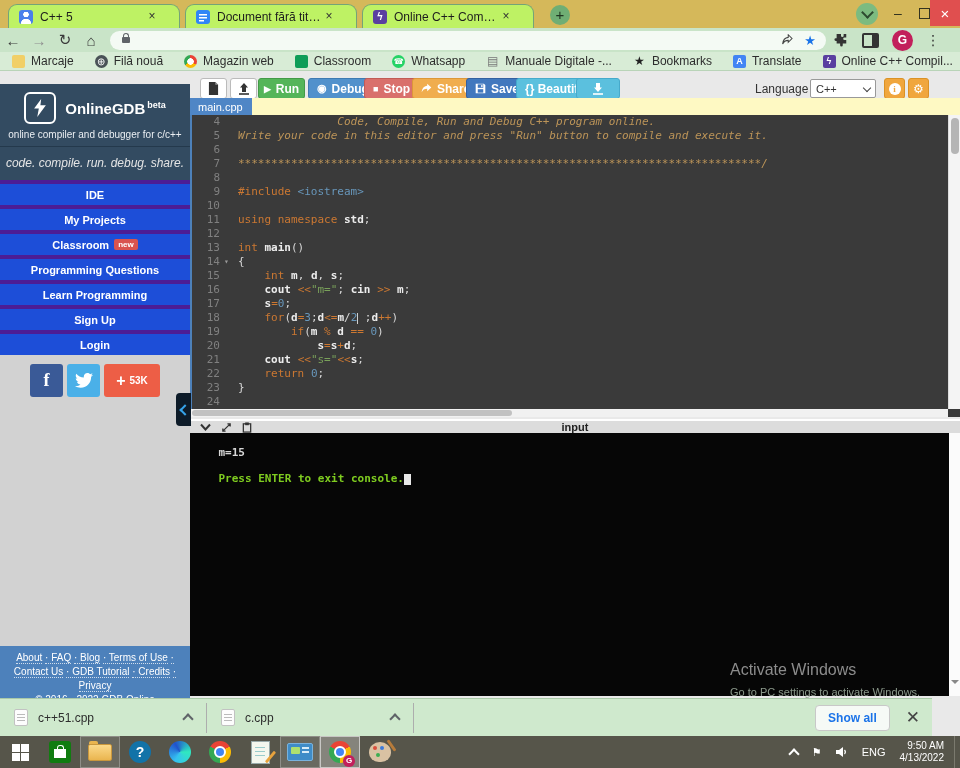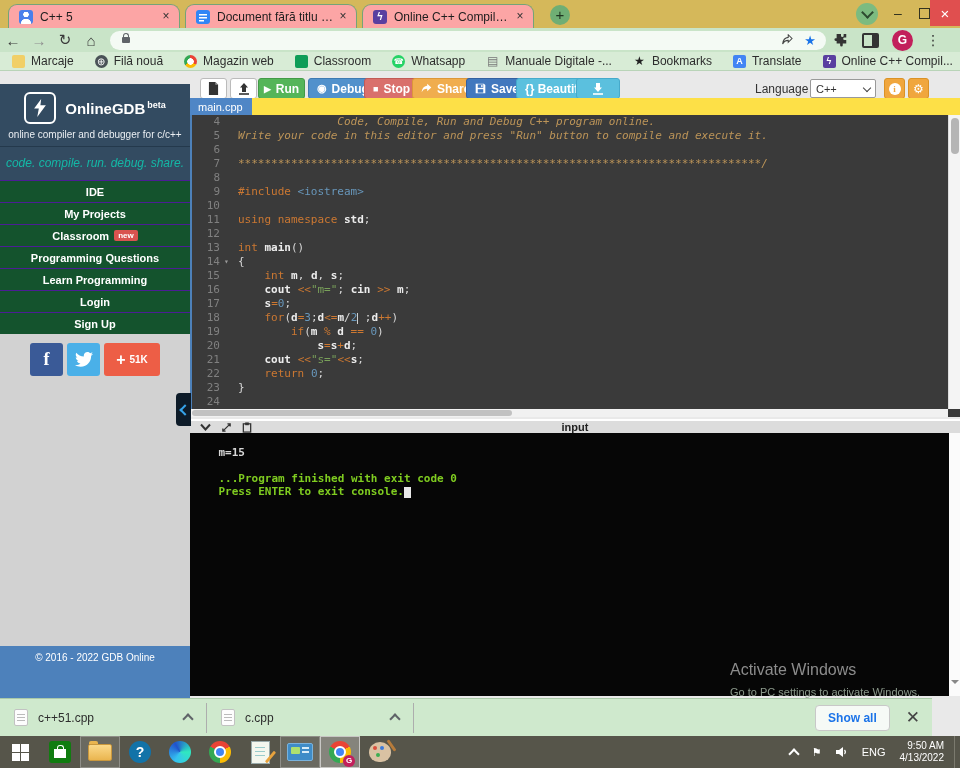--- a/index.html
+++ b/index.html
@@ -1,20 +1,20 @@
 <!DOCTYPE html>
 <html><head>
 <meta charset="utf-8">
 <style>
   html,body{margin:0;padding:0;}
   body{width:960px;height:768px;overflow:hidden;font-family:"Liberation Sans",sans-serif;-webkit-font-smoothing:antialiased;}
   #screen{position:relative;width:960px;height:768px;background:#e9e9e9;overflow:hidden;}
   
   #tabstrip{position:absolute;left:0;top:0;width:960px;height:28px;background:#d5b85a;}
-  .tab{position:absolute;top:4px;height:24px;width:172px;background:#fca5a5;border-radius:9px 9px 0 0;display:flex;align-items:center;padding:0 6px 0 10px;box-sizing:border-box;border:1px solid #74a477;border-bottom:none;}
+  .tab{position:absolute;top:4px;height:24px;width:172px;background:#bef264;border-radius:9px 9px 0 0;display:flex;align-items:center;padding:0 20px 0 10px;box-sizing:border-box;border:1px solid #74a477;border-bottom:none;}
   .tab-title{flex:1;font-size:12px;color:#1d1d1d;white-space:nowrap;overflow:hidden;text-overflow:ellipsis;margin-left:7px;}
   .tab-close{width:14px;height:14px;line-height:13px;text-align:center;font-size:12px;color:#333;border-radius:50%;}
   .favicon{width:14px;height:14px;border-radius:3px;flex:0 0 14px;display:flex;align-items:center;justify-content:center;font-size:10px;font-weight:bold;color:#fff;}
   .fav-person{background:radial-gradient(circle at 50% 32%,#fff 0 2.5px,transparent 3px),radial-gradient(circle at 50% 100%,#fff 0 5px,transparent 5.5px),#4a7feb;}
   .fav-docs{background:linear-gradient(#fff 0 0) 3px 4px/8px 1.5px no-repeat,linear-gradient(#fff 0 0) 3px 7px/8px 1.5px no-repeat,linear-gradient(#fff 0 0) 3px 10px/5px 1.5px no-repeat,#3086f6;}
   .fav-gdb{background:#5a3fa0;}
   #newtab-btn{position:absolute;left:550px;top:5px;width:20px;height:20px;border-radius:50%;background:#6fae74;color:#203522;font-size:15px;line-height:19px;text-align:center;}
   #tab-search{position:absolute;left:856px;top:3px;width:22px;height:22px;border-radius:50%;background:#7cbb80;display:flex;align-items:center;justify-content:center;}
   .chev-down{width:7px;height:7px;border:solid #2d4a2f;border-width:0 2px 2px 0;transform:rotate(45deg);margin-top:-3px;}
   .wc{position:absolute;top:0;width:28px;height:26px;display:flex;align-items:center;justify-content:center;color:#33331f;font-size:14px;}
@@ -71,38 +71,38 @@
   #btn-gear{left:718px;background:#f0a63d;border:1px solid #db9225;width:21px;padding:0;font-weight:normal;}
   .info-circ{width:12px;height:12px;border-radius:50%;background:#fff;color:#f0a63d;font-size:9px;font-weight:bold;text-align:center;line-height:12px;font-family:"Liberation Serif",serif;}
   
   #sidebar{position:absolute;left:0;top:84px;width:190px;height:614px;background:#d2d2d2;}
   #sb-head{background:#334b61;padding:8px 0 6px;}
   .brand-row{display:flex;align-items:center;justify-content:center;}
   #sb-logo{width:28px;height:28px;border:2px solid #fff;border-radius:6px;display:flex;align-items:center;justify-content:center;margin-right:9px;}
   #sb-brand{color:#fff;font-weight:bold;font-size:15px;}
   #sb-beta{color:#fff;font-size:9px;vertical-align:super;margin-left:2px;}
   #sb-sub{color:#eaeef2;font-size:10px;text-align:center;margin-top:5px;}
-  #sb-tagline{background:#334b61;border-top:1px solid #24394c;color:#14b8a6;font-style:italic;font-size:12px;text-align:center;padding:9px 0 10px;}
-  .sb-item{height:21px;background:#14532d;border-top:1px solid #4c1d95;color:#fff;font-size:11px;font-weight:bold;display:flex;align-items:center;justify-content:center;}
+  #sb-tagline{background:#334b61;border-top:1px solid #24394c;color:#e5e5e5;font-style:italic;font-size:12px;text-align:center;padding:9px 0 10px;}
+  .sb-item{height:21px;background:#1d4ed8;border-top:4px solid #4c1d95;color:#fff;font-size:11px;font-weight:bold;display:flex;align-items:center;justify-content:center;}
   .sb-badge{background:#d9534f;color:#fff;font-size:8px;font-weight:bold;border-radius:2px;padding:1px 4px;margin-left:5px;}
   .sb-badge:empty{display:none;}
   #sb-social{display:flex;align-items:center;justify-content:center;padding-top:9px;gap:4px;}
   .soc-btn{width:33px;height:33px;border-radius:3px;display:flex;align-items:center;justify-content:center;color:#fff;font-weight:bold;font-size:18px;}
   #soc-fb{background:#3a5a97;font-family:"Liberation Serif",serif;}
   #soc-tw{background:#4ab0e8;}
   #soc-follow{width:56px;height:33px;border-radius:3px;background:#ed5e46;color:#fff;display:flex;align-items:center;justify-content:center;font-weight:bold;gap:4px;}
   #soc-follow .plus{font-size:16px;}
   #soc-follow .cnt{font-size:10px;}
   #sb-footer{position:absolute;left:0;bottom:0;width:190px;height:52px;background:#4d81bb;color:#fff;text-align:center;font-size:10px;padding-top:5px;box-sizing:border-box;line-height:14px;}
   .footer-link{border-bottom:1px dotted #cfdcec;}
   .footer-link+.footer-link::before{content:" · ";border-bottom:none;}
   #collapse-toggle{position:absolute;left:176px;top:393px;width:15px;height:33px;background:#0d1b28;border-radius:4px 0 0 4px;display:flex;align-items:center;justify-content:center;z-index:5;}
   .chev-left{width:6px;height:6px;border:solid #36a3e8;border-width:0 0 2px 2px;transform:rotate(45deg);margin-left:2px;}
   
-  #edit-tabstrip{position:absolute;left:190px;top:98px;width:770px;height:17px;background:#fde047;}
+  #edit-tabstrip{position:absolute;left:190px;top:98px;width:770px;height:17px;background:#fef9c3;}
   #edit-tab{position:absolute;left:0;top:0;width:62px;height:17px;background:#4f86c6;color:#fff;font-size:11px;display:flex;align-items:center;padding-left:8px;box-sizing:border-box;}
   #code-area{position:absolute;left:190px;top:115px;width:770px;height:302px;background:#3a3a3a;font-family:"DejaVu Sans Mono","Liberation Mono",monospace;font-size:11px;overflow:hidden;}
   #code-blue-strip{position:absolute;left:0;top:0;width:2px;height:100%;background:#4d81ba;}
   .code-line{display:flex;height:14px;line-height:14px;}
   .gutter{flex:0 0 30px;text-align:right;color:#808080;padding-right:4px;}
   .fold{color:#9a9a9a;font-size:8px;width:8px;}
   .code-text{white-space:pre;padding-left:6px;}
   .tok-pl{color:#d8d8d8;}
   .tok-kw{color:#cc7832;}
   .tok-op{color:#cc7832;}
@@ -381,44 +381,61 @@
     <span>Programming Questions</span>
 
   </div>
 
   <div class="sb-item">
     <span>Learn Programming</span>
 
   </div>
 
   <div class="sb-item">
+    <span>Sign Up</span>
+
+  </div>
+
+  <div class="sb-item">
     <span>Login</span>
-
-  </div>
-
-  <div class="sb-item">
-    <span>Sign Up</span>
 
   </div>
 </div>
     <div id="sb-social">
       <div class="soc-btn" id="soc-fb">
           <span>f</span>
         </div>
       <div class="soc-btn" id="soc-tw">
         <svg width="18" height="15" viewBox="0 0 24 20">
             <path d="M24 2.3c-.9.4-1.8.7-2.8.8 1-.6 1.8-1.6 2.1-2.7-.9.6-2 1-3.1 1.2C19.3.6 18 0 16.6 0c-2.7 0-4.9 2.2-4.9 4.9 0 .4 0 .8.1 1.1C7.7 5.8 4.1 3.8 1.7.9c-.4.7-.7 1.6-.7 2.5 0 1.7.9 3.2 2.2 4.1-.8 0-1.6-.2-2.2-.6v.1c0 2.4 1.7 4.4 3.9 4.8-.4.1-.8.2-1.3.2-.3 0-.6 0-.9-.1.6 2 2.4 3.4 4.6 3.4-1.7 1.3-3.8 2.1-6.1 2.1H0c2.2 1.4 4.8 2.2 7.5 2.2 9.1 0 14-7.5 14-14v-.6c1-.7 1.8-1.6 2.5-2.7z" fill="#fff"></path>
           </svg>
       </div>
       <div id="soc-follow">
         <span class="plus">+</span>
-        <span class="cnt">51K</span>
+        <span class="cnt">53K</span>
       </div>
     </div>
     <div id="sb-footer">
+      <div>
+  <span class="footer-link">About</span>
+
+  <span class="footer-link">FAQ</span>
+
+  <span class="footer-link">Blog</span>
+
+  <span class="footer-link">Terms of Use</span>
+
+  <span class="footer-link">Contact Us</span>
+
+  <span class="footer-link">GDB Tutorial</span>
+
+  <span class="footer-link">Credits</span>
+
+  <span class="footer-link">Privacy</span>
+</div>
       <div>© 2016 - 2022 GDB Online</div>
     </div>
   </div>
 
   <div id="collapse-toggle">
       <span class="chev-left"></span>
     </div>
 
   <div id="edit-tabstrip">
     <div id="edit-tab">main.cpp</div>
@@ -585,23 +602,20 @@
     <div>
   <div class="console-line">
     <span class="con-w">m=15</span><span></span>
   </div>
 
 
   <div class="console-line">
     <span class="con-w"></span><span></span>
   </div>
 
-  <div class="console-line">
-    <span class="con-g">...Program finished with exit code 0</span><span></span>
-  </div>
 
   <div class="console-line">
     <span class="con-g">Press ENTER to exit console.</span><span class="console-cursor"></span>
   </div>
 </div>
   </div>
   <div id="con-vscroll">
       <div id="con-arrow"></div>
     </div>
 

